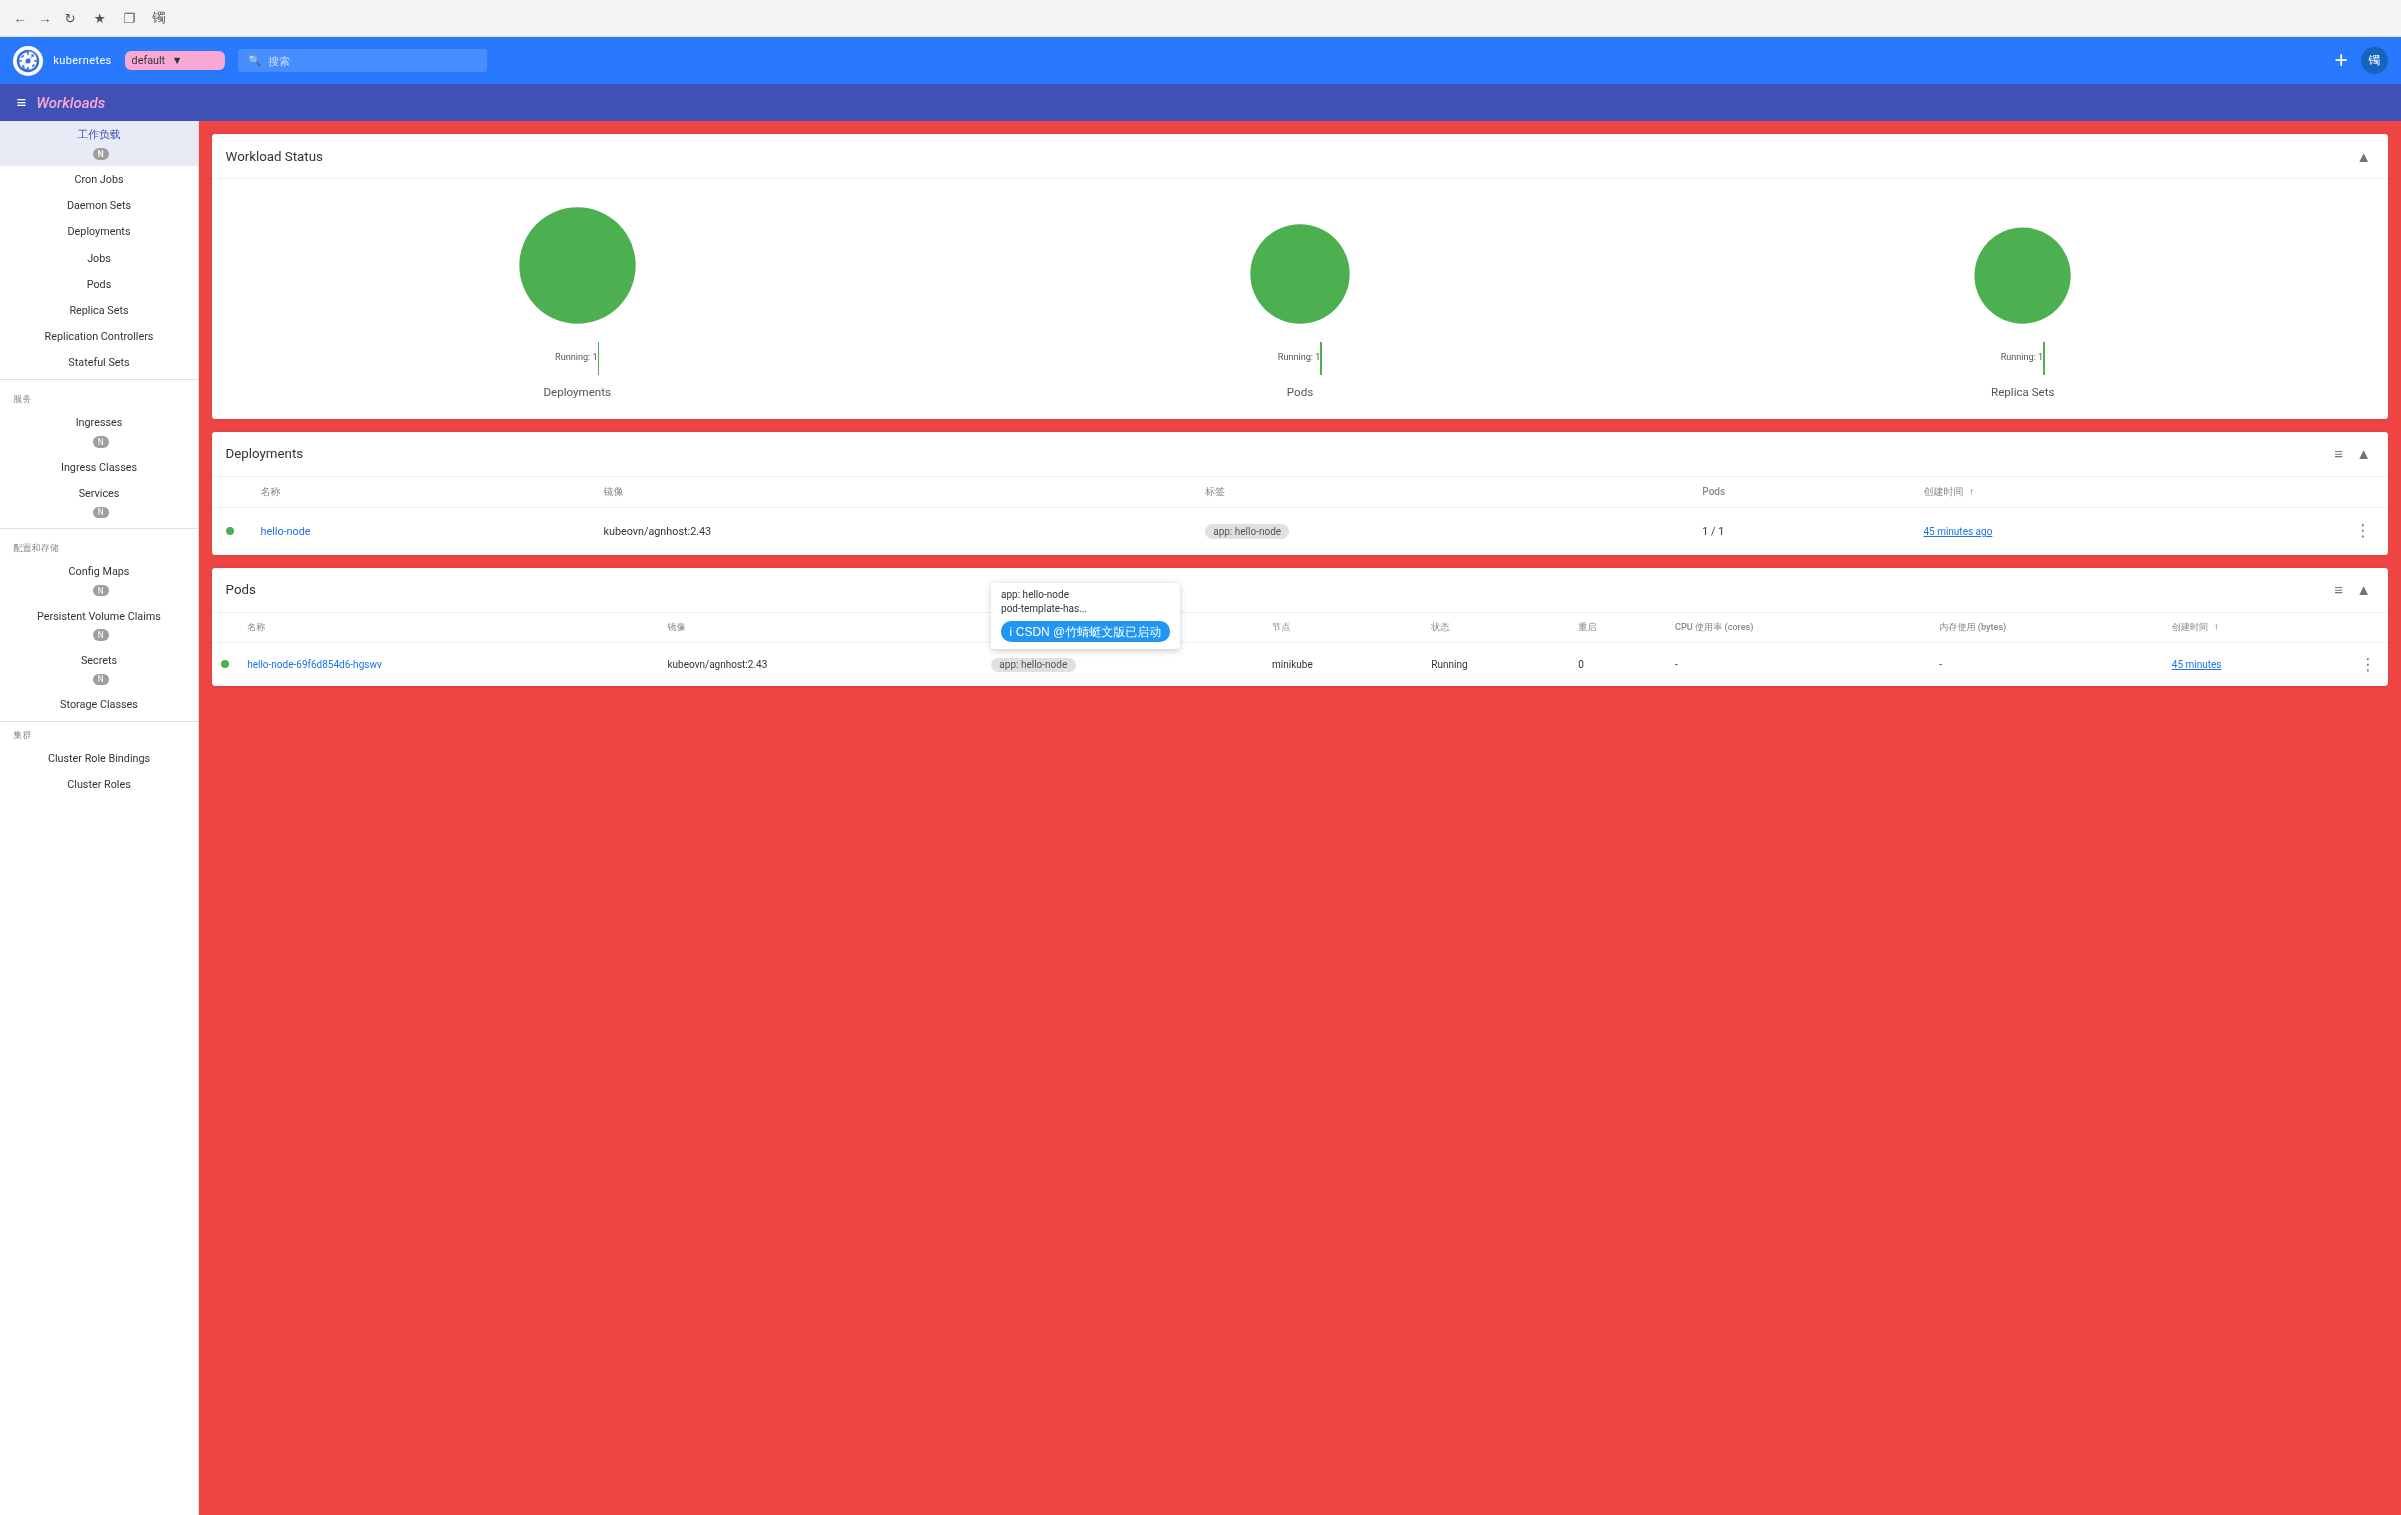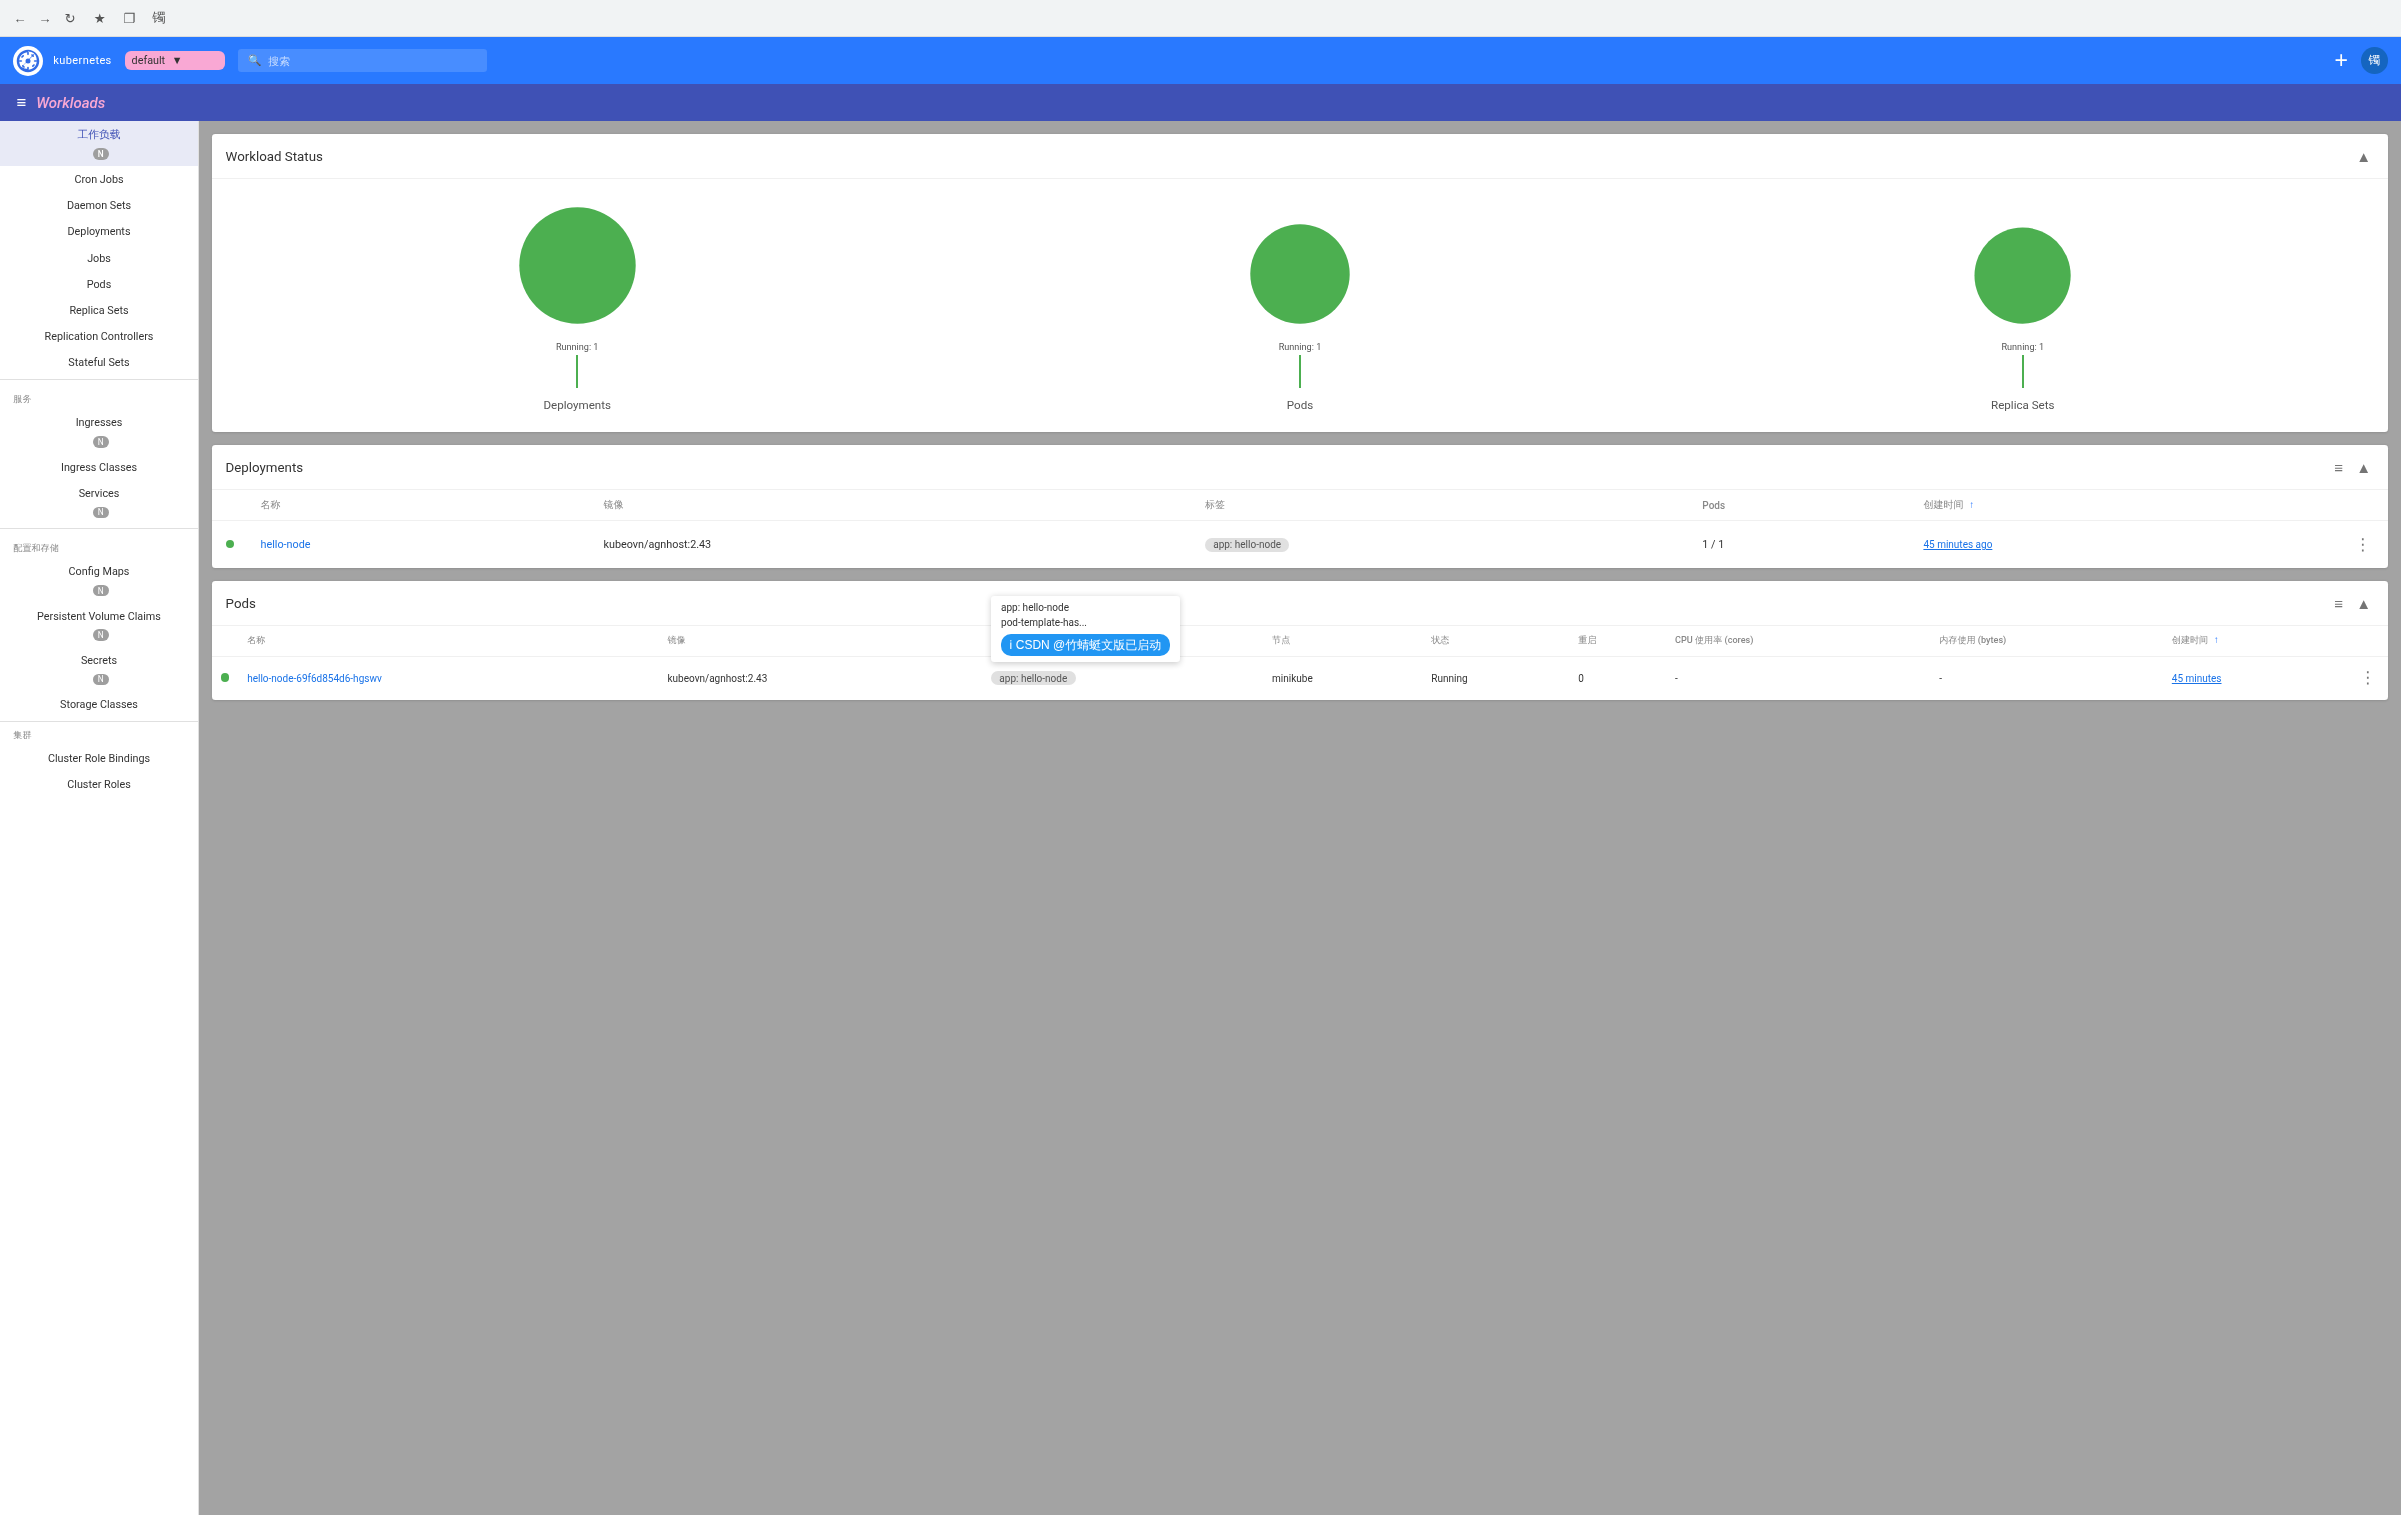--- a/index.html
+++ b/index.html
@@ -99,21 +99,21 @@
     }
     .sidebar-item.active { background: #e8eaf6; color: #3f51b5; font-weight: 500; }
     .sidebar-item-label { flex: 1; }
     .sidebar-section-divider { border: none; border-top: 0.8px solid #e0e0e0; margin: 3.3px 0; }
 
     
     .content-area {
       flex: 1;
       overflow-y: auto;
       padding: 13.3px;
-      background: #a3a3a3;
+      background: #ef4444;
     }
 
     
     .card {
       background: white;
       border-radius: 3.3px;
       box-shadow: 0 0.8px 2.5px rgba(0,0,0,0.12);
       margin-bottom: 13.3px;
     }
     .card-header {
@@ -131,21 +131,21 @@
       display: flex;
       justify-content: space-around;
       align-items: flex-end;
       gap: 33px;
     }
     .workload-chart-item {
       display: flex; flex-direction: column; align-items: center; gap: 6.6px;
       min-width: 166px;
     }
     .donut-label-container {
-      display: flex; flex-direction: column; align-items: center;
+      display: flex; flex-direction: row; align-items: center;
       margin-top: 3.3px;
     }
     .running-label { font-size: 9.1px; color: #555; margin-bottom: 3.3px; }
     .chart-line {
       width: 1.7px; height: 33px;
       background: #4caf50;
     }
     .workload-chart-title { font-size: 11.6px; color: #555; margin-top: 3.3px; }
 
     

